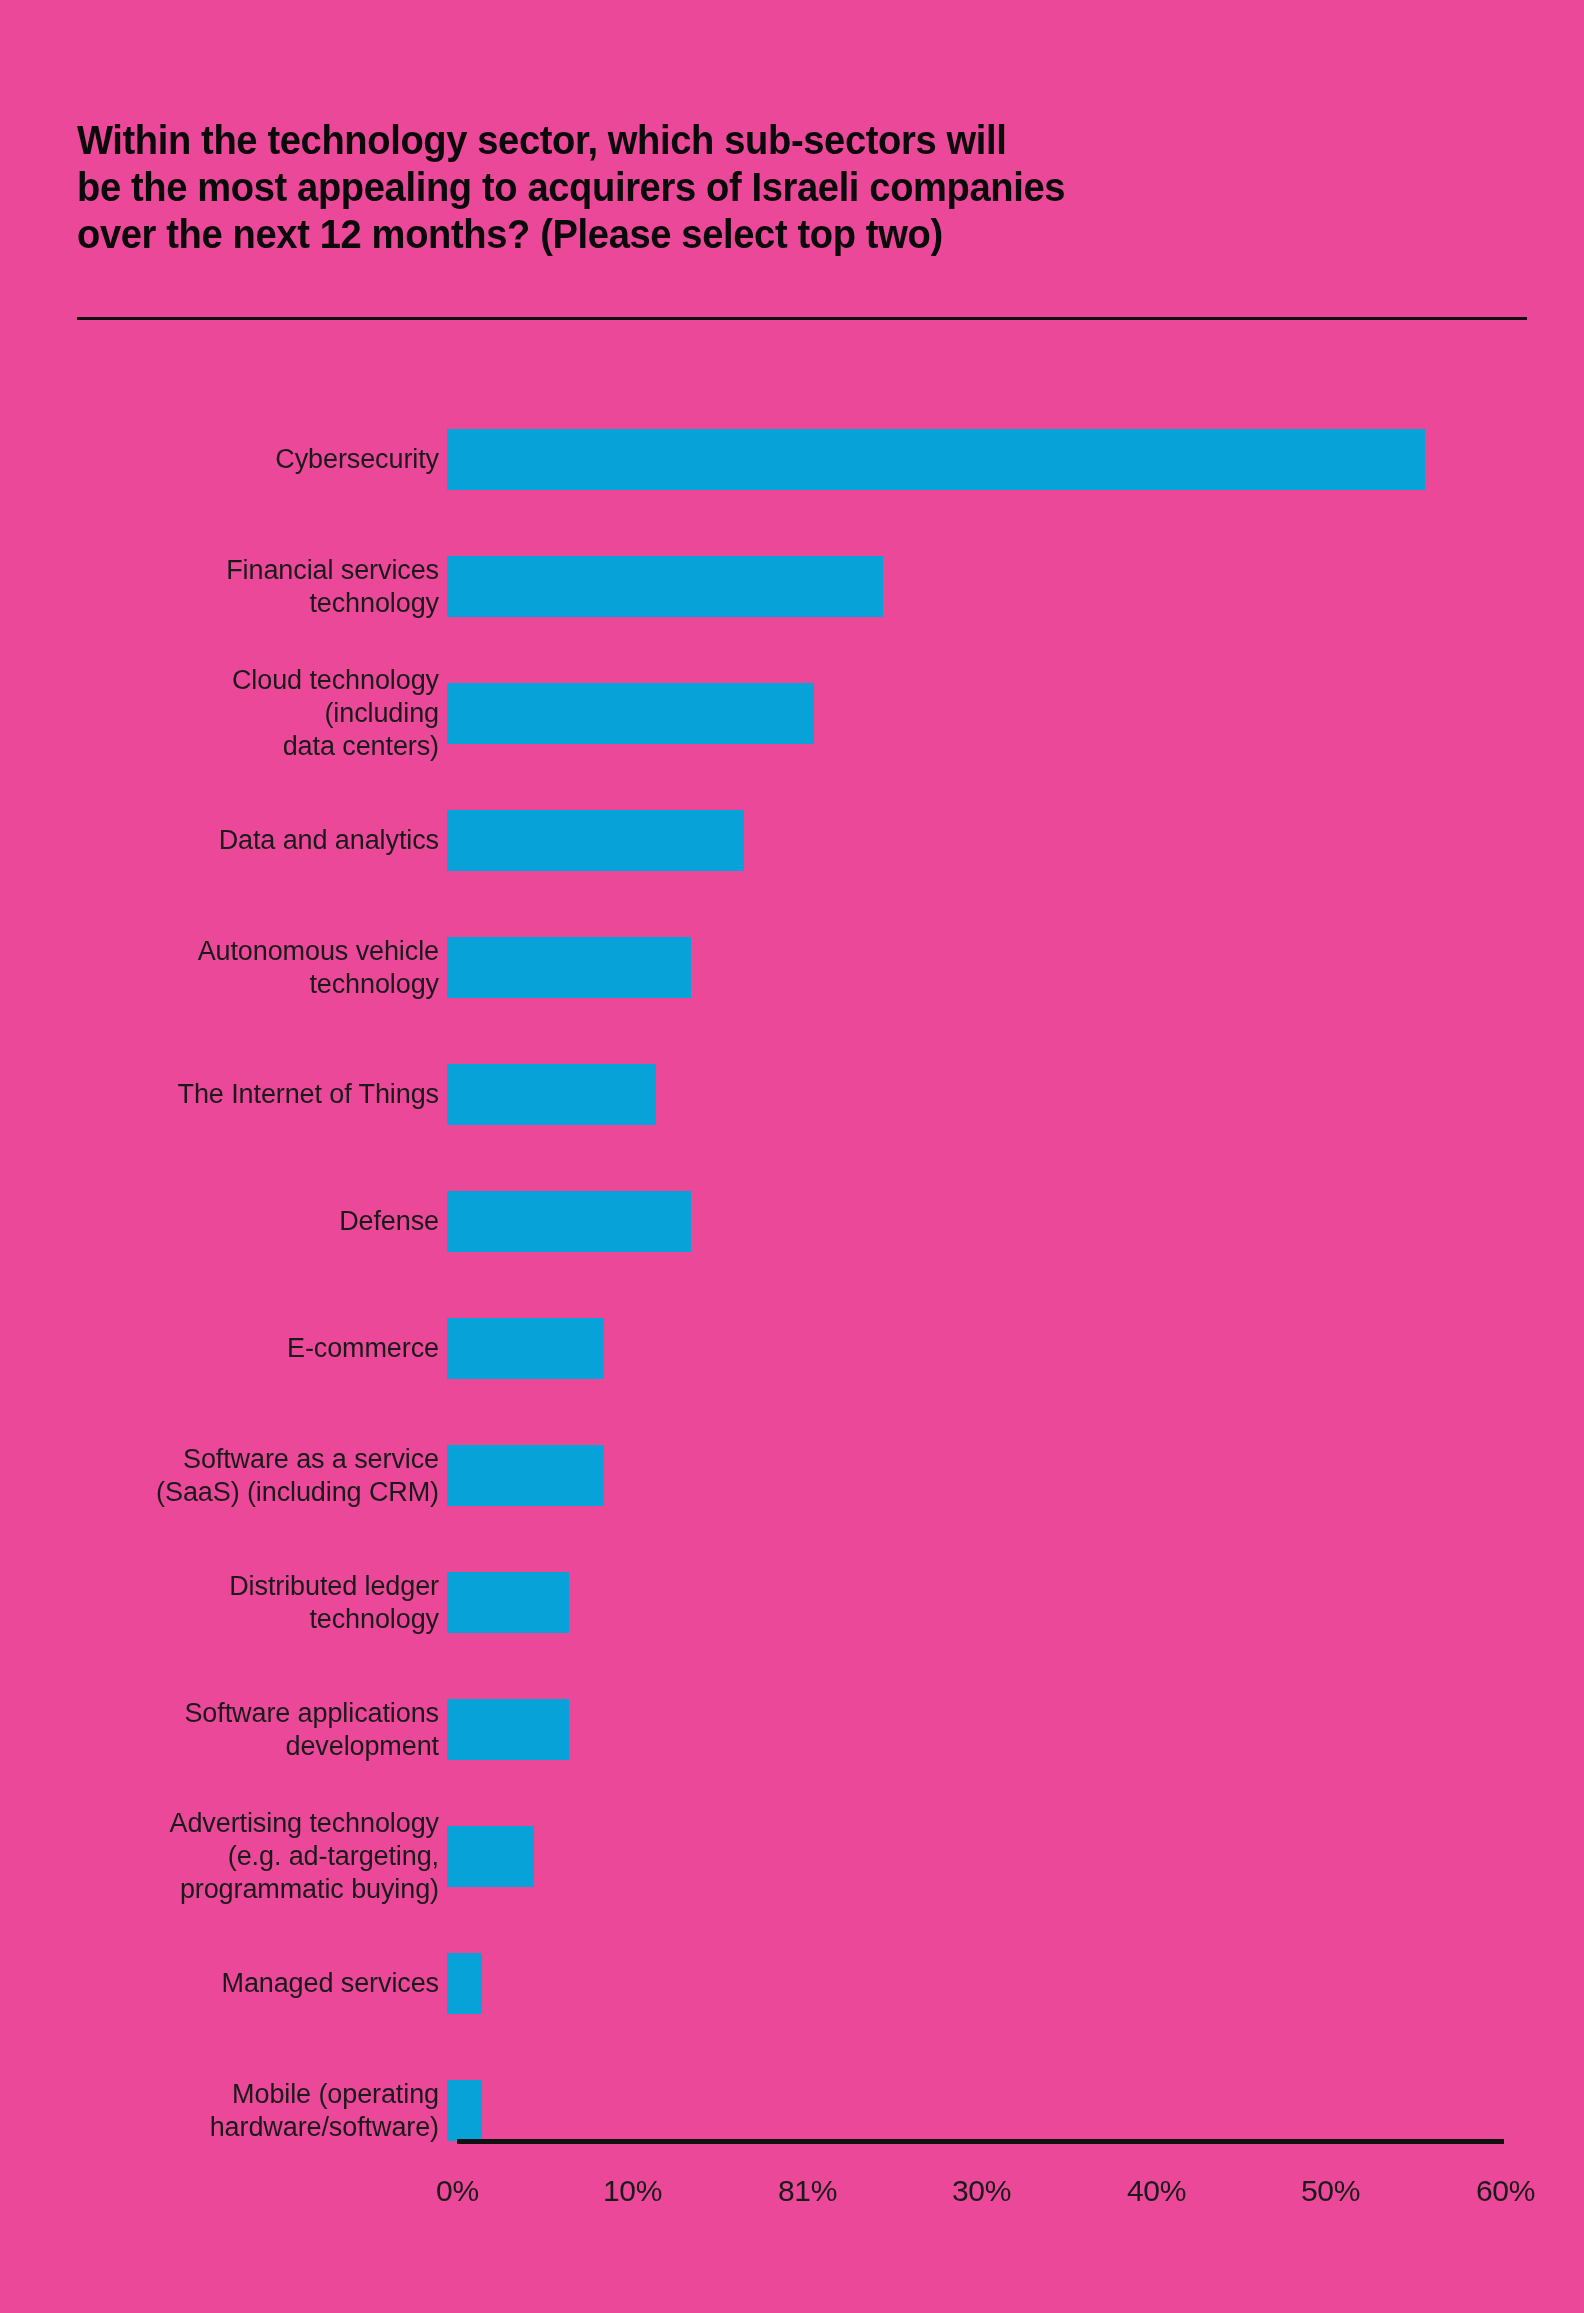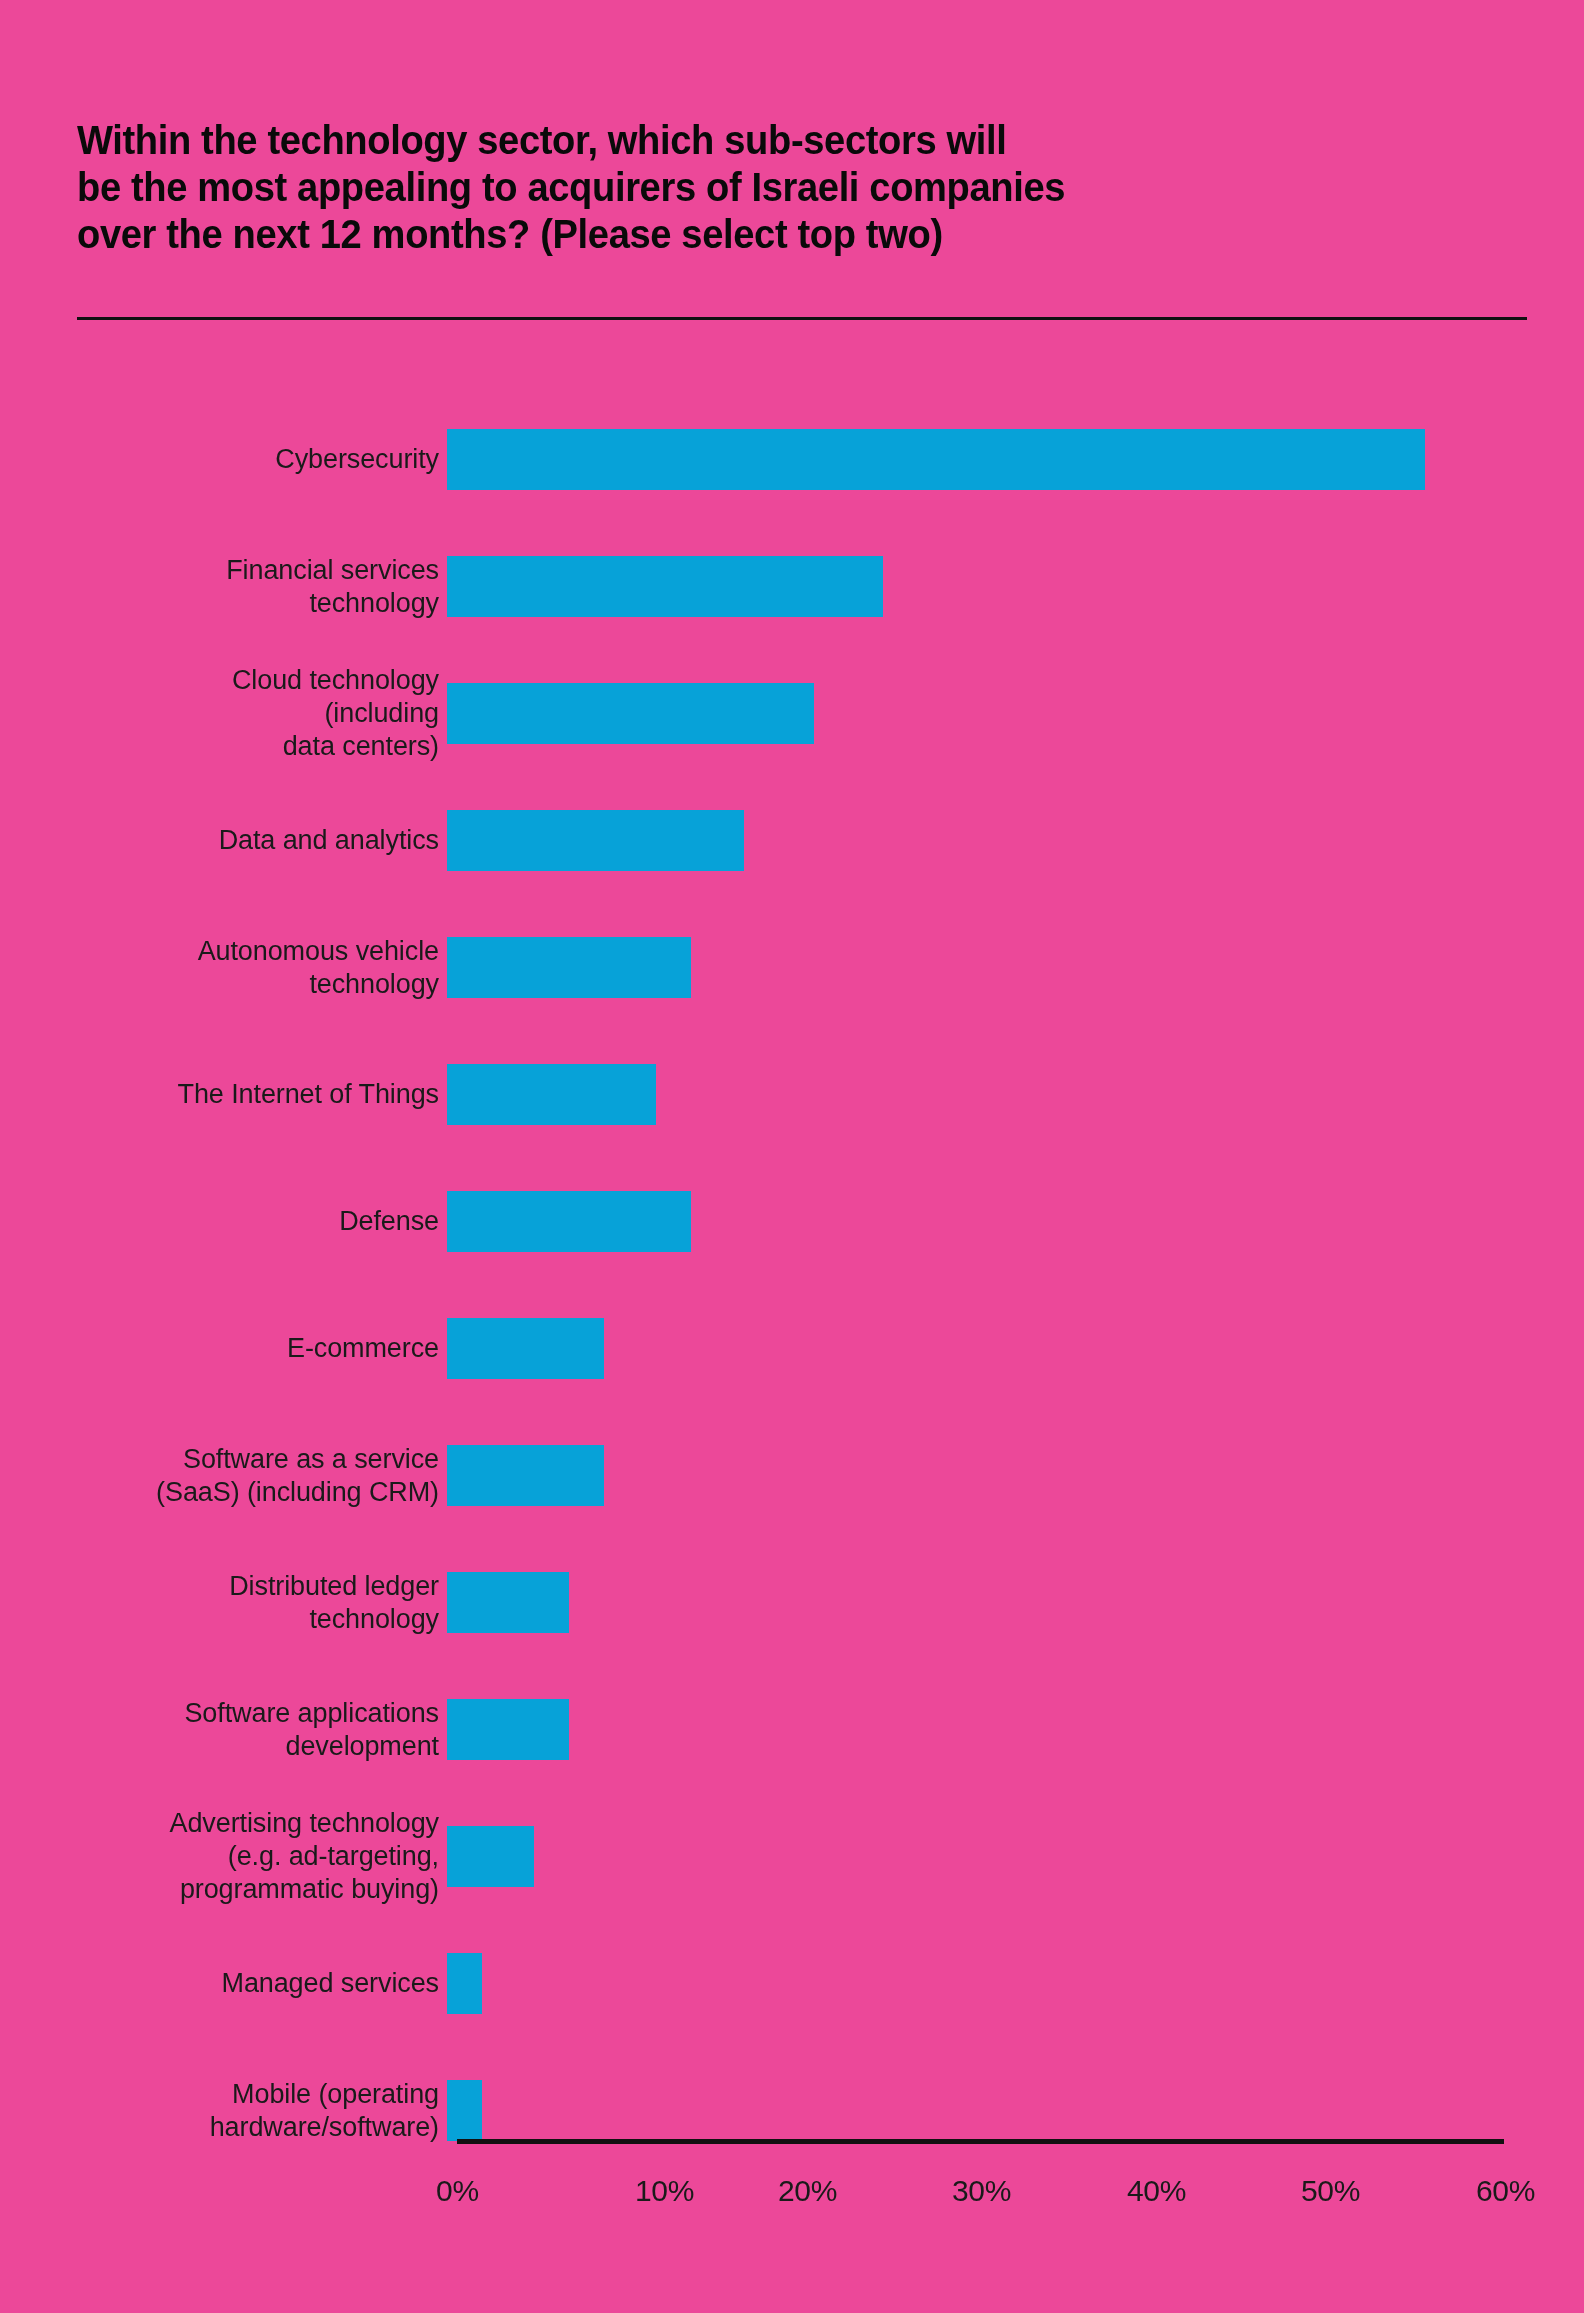--- a/index.html
+++ b/index.html
@@ -226,22 +226,22 @@
           <div class="bar-track">
             <div class="bar" title="2%" style="width: 35px;"></div>
           </div>
         </div>
       </div>
   </div>
 
   <div class="axis-line"></div>
   <div class="axis-ticks" id="axis-ticks">
       <div class="tick" style="left: 457px;">0%</div>
-      <div class="tick" style="left: 664px;">10%</div>
-      <div class="tick" style="left: 807px;">20%</div>
+      <div class="tick" style="left: 632px;">10%</div>
+      <div class="tick" style="left: 807px;">81%</div>
       <div class="tick" style="left: 981px;">30%</div>
       <div class="tick" style="left: 1156px;">40%</div>
       <div class="tick" style="left: 1330px;">50%</div>
       <div class="tick" style="left: 1505px;">60%</div>
     </div>
 
 </div>
 
 
 </body></html>

